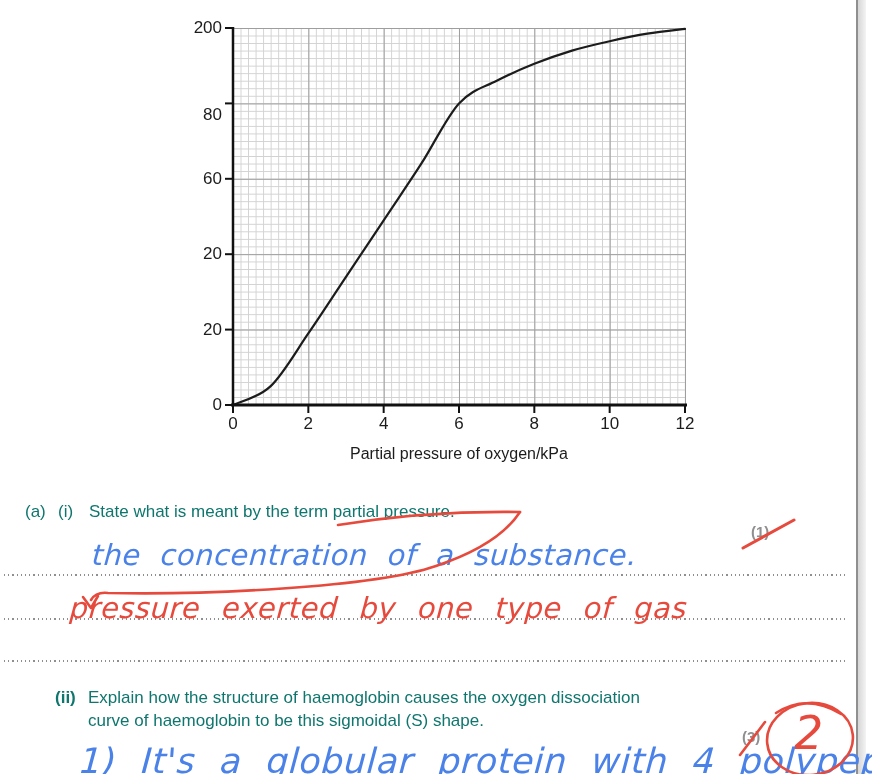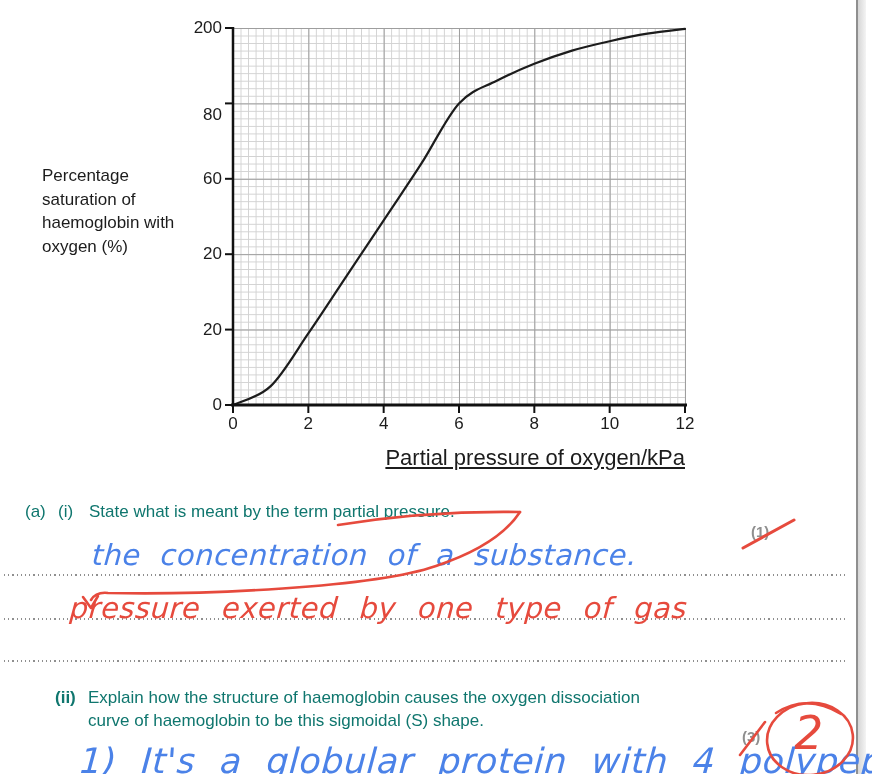--- a/index.html
+++ b/index.html
@@ -28,23 +28,22 @@
   }
   .ytick{
     position:absolute; left:148px; width:74px; text-align:right;
     font-size:17px; line-height:20px;
   }
   .xtick{
     position:absolute; top:414px; width:44px; text-align:center;
     font-size:17px; line-height:20px;
   }
   .xtitle{
-    position:absolute; left:233px; top:445px; width:452px; text-align:right;
-    font-size:22px;
-    text-decoration:underline;
+    position:absolute; left:233px; top:445px; width:452px; text-align:center;
+    font-size:16px;
   }
   
   .qrow{ position:absolute; font-size:17px; line-height:22px; color:#0f766e; white-space:nowrap;}
   .qa{ display:inline-block; width:33px; }
   .qi{ display:inline-block; width:31px; }
   .marks{
     position:absolute; color:#8f8f8f; font-weight:bold; font-size:15px;
   }
   .dots{
     position:absolute; left:4px; width:844px; height:2px;
@@ -71,21 +70,20 @@
   
   #ink{ position:absolute; left:0; top:0; z-index:6; pointer-events:none; }
   .txt{ z-index:4; }
 </style>
 </head>
 <body>
 
 <div class="page">
 
   <div class="plot"></div>
-  <div class="ylab txt">Percentage saturation of haemoglobin with oxygen (%)</div>
   <div id="yticks">
       <div class="ytick" style="top: 18px;">200</div>
       <div class="ytick" style="top: 105px;">80</div>
       <div class="ytick" style="top: 168.8px;">60</div>
       <div class="ytick" style="top: 244.2px;">20</div>
       <div class="ytick" style="top: 319.6px;">20</div>
       <div class="ytick" style="top: 395px;">0</div>
     </div>
   <div id="xticks">
       <div class="xtick" style="left: 211px;">0</div>

